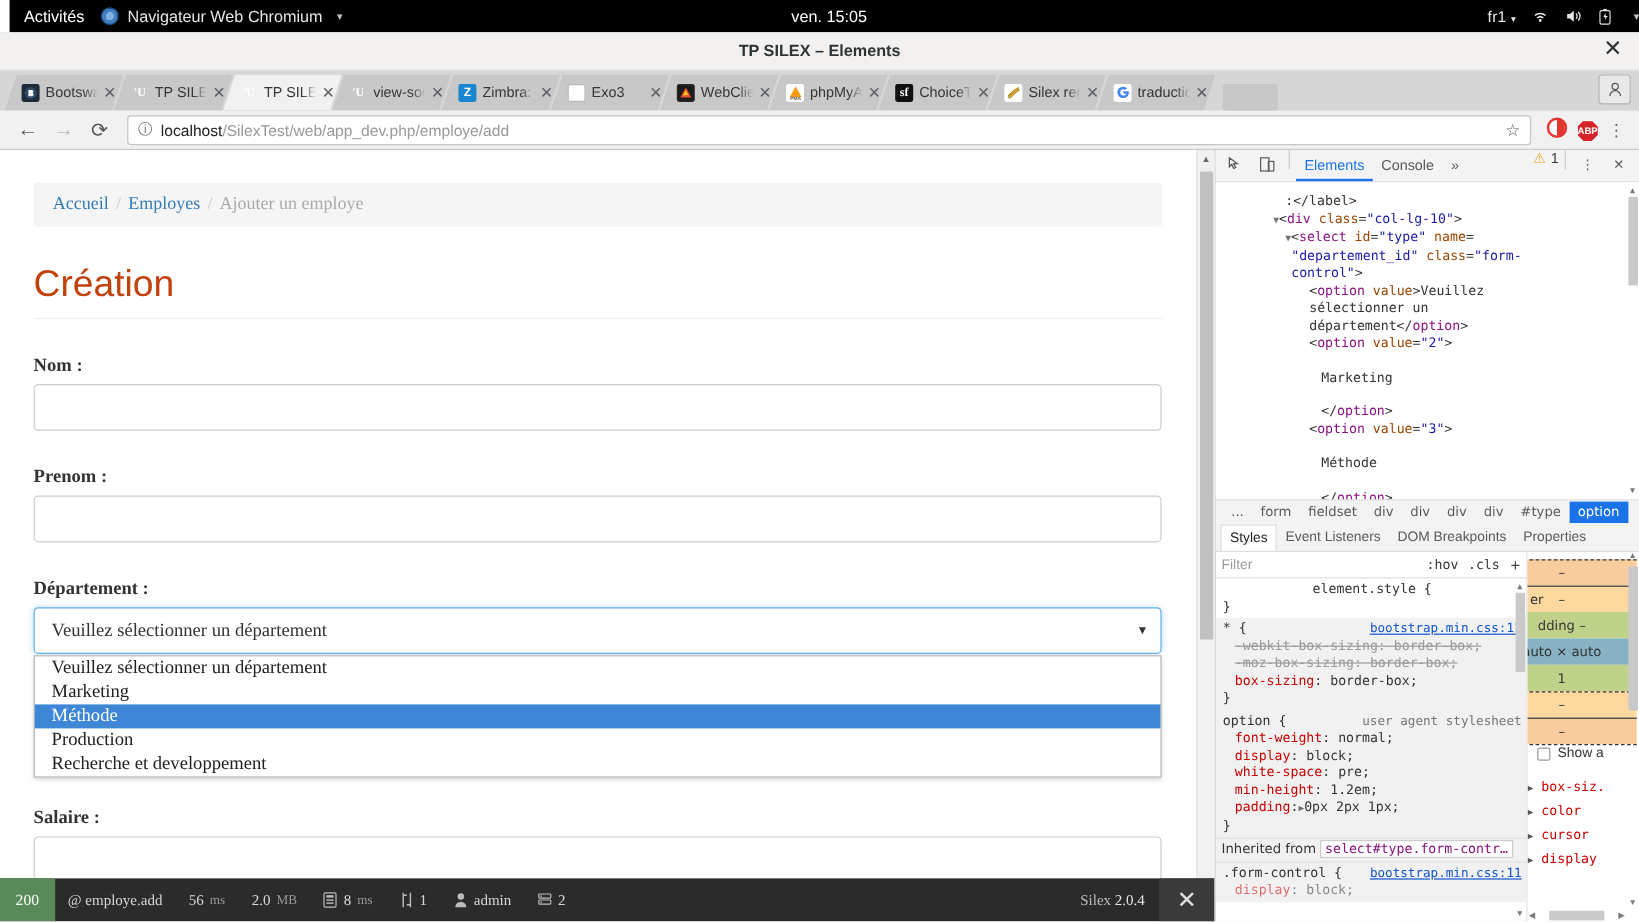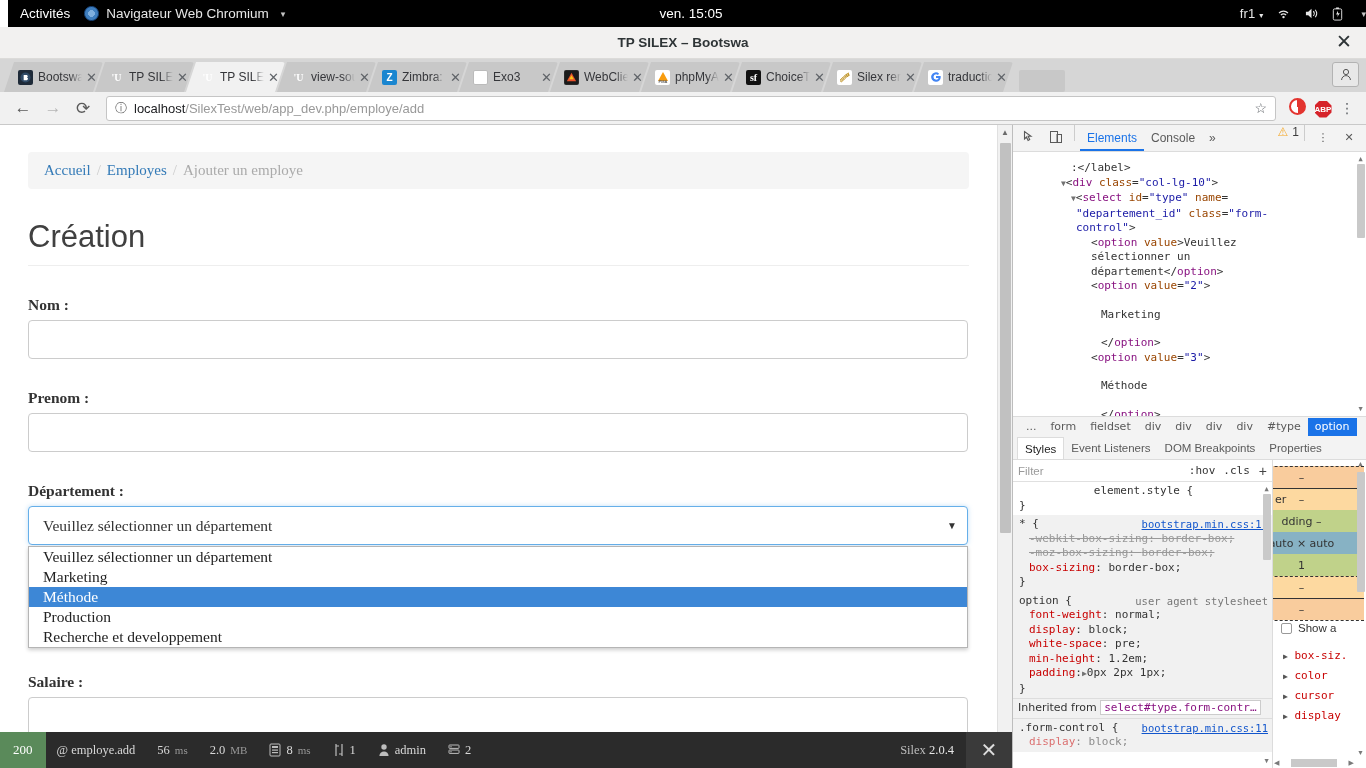--- a/index.html
+++ b/index.html
@@ -130,21 +130,21 @@
   .nav-right { margin-left:auto; display:flex; gap:40px; padding-right:48px;}
 
   .breadcrumb {
     margin:27px 28px 0 28px; background:#f5f5f5; border-radius:4px;
     padding:10px 16px; font-family:"Liberation Serif", serif; font-size:15px; color:#aaa;
   }
   .breadcrumb a { color:#337ab7; text-decoration:none; }
   .breadcrumb .sep { color:#ccc; padding:0 6px; }
 
   h1.page-title {
-    margin:30px 28px 0 28px; font-size:31px; font-weight:normal; color:#404040;
+    margin:30px 28px 0 28px; font-size:31px; font-weight:normal; color:#c2410c;
     padding-bottom:10px; border-bottom:1px solid #eee;
   }
 
   .form { margin:0 28px; font-family:"Liberation Serif", serif; }
   .form .lbl { font-weight:bold; font-size:15.5px; color:#333; margin-top:30px; margin-bottom:6px; }
   .form .inp {
     height:39px; border:1px solid #ccc; border-radius:4px; background:#fff;
     width:940px;
   }
   .selwrap { position:relative; width:940px; }
@@ -232,21 +232,21 @@
     font-family:"DejaVu Sans","Liberation Sans",sans-serif; font-size:11px; color:#333; }
   .bm-margin { background:#f9cc9d; }
   .bm-border { background:#fdd9a0; }
   .bm-padding { background:#c0d28a; }
   .bm-content { background:#87b2c4; }
   .bm-dash { border-top:1px dashed #333; }
   .bm-solid { border-top:1px solid #333; }
   .show-all { position:absolute; top:162px; left:8px; font-size:11.5px; color:#333;
     display:flex; align-items:center; gap:6px; }
   .show-all .cb { width:11px;height:11px;border:1px solid #999; background:#fff; border-radius:2px;}
-  .cmp-list { position:absolute; top:186px; left:10px; font-family:"DejaVu Sans Mono",monospace;
+  .cmp-list { position:absolute; top:186px; left:0; font-family:"DejaVu Sans Mono",monospace;
     font-size:11px; line-height:19px; color:#c80000; }
   .cmp-list .tr { color:#555; font-size:8px; }
   .hscroll { position:absolute; bottom:0; left:0; right:11px; height:11px; display:flex; align-items:center;
      justify-content:space-between; padding:0 1px; font-size:7px; color:#7a7a7a;}
   .hscroll .bar { flex:1; height:8px; background:#c9c9c9; margin:0 2px; max-width:46px; }
   .cmp-scroll { position:absolute; right:0; top:0; width:11px; height:100%; }
   .cmp-scroll .t { position:absolute; left:2px; width:8px; background:#c9c9c9; border-radius:1px; }
   .cmp-scroll .a { position:absolute; left:0; width:11px; text-align:center; font-size:7px; color:#7a7a7a; }
 
   
@@ -300,21 +300,21 @@
             <path d="M6 4l-2 4h2l-1 3 3-4.2H6.1z" fill="#e6e6e6"></path>
           </svg>
       </span>
       <span class="gnome-caret">▾</span>
     </span>
   </div>
 
   <div class="win">
 
     <div class="titlebar">
-      <span>TP SILEX – Bootswa</span>
+      <span>TP SILEX – Elements</span>
       <span class="close">✕</span>
     </div>
 
     <div class="tabstrip">
 
       <div class="tab">
         <span class="favicon fav-bootstrap">
           <svg width="11" height="11" viewBox="0 0 12 12">
               <circle cx="6" cy="6" r="5.5" fill="#2f4a66"></circle>
               <path d="M4 3.2h2.6c1.2 0 1.9.6 1.9 1.5 0 .7-.4 1.1-1 1.25.7.15 1.2.6 1.2 1.4 0 1-.8 1.65-2.1 1.65H4z" fill="#fff"></path>

